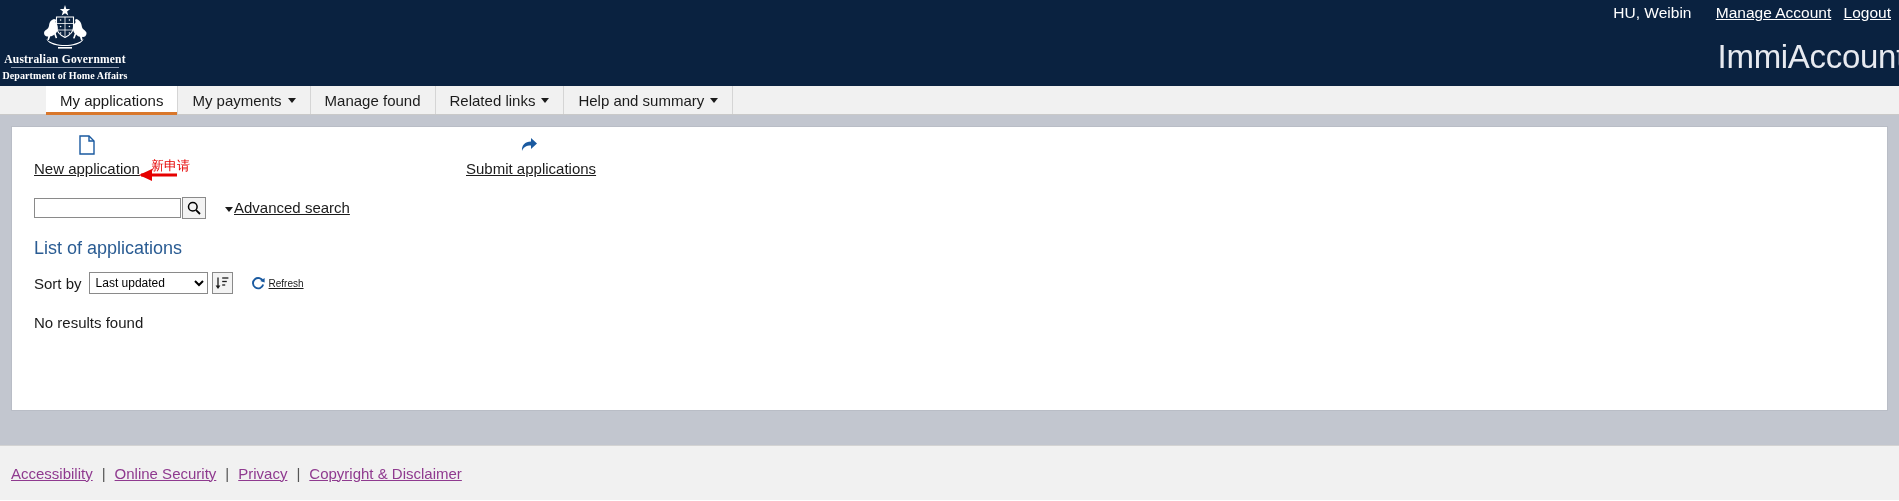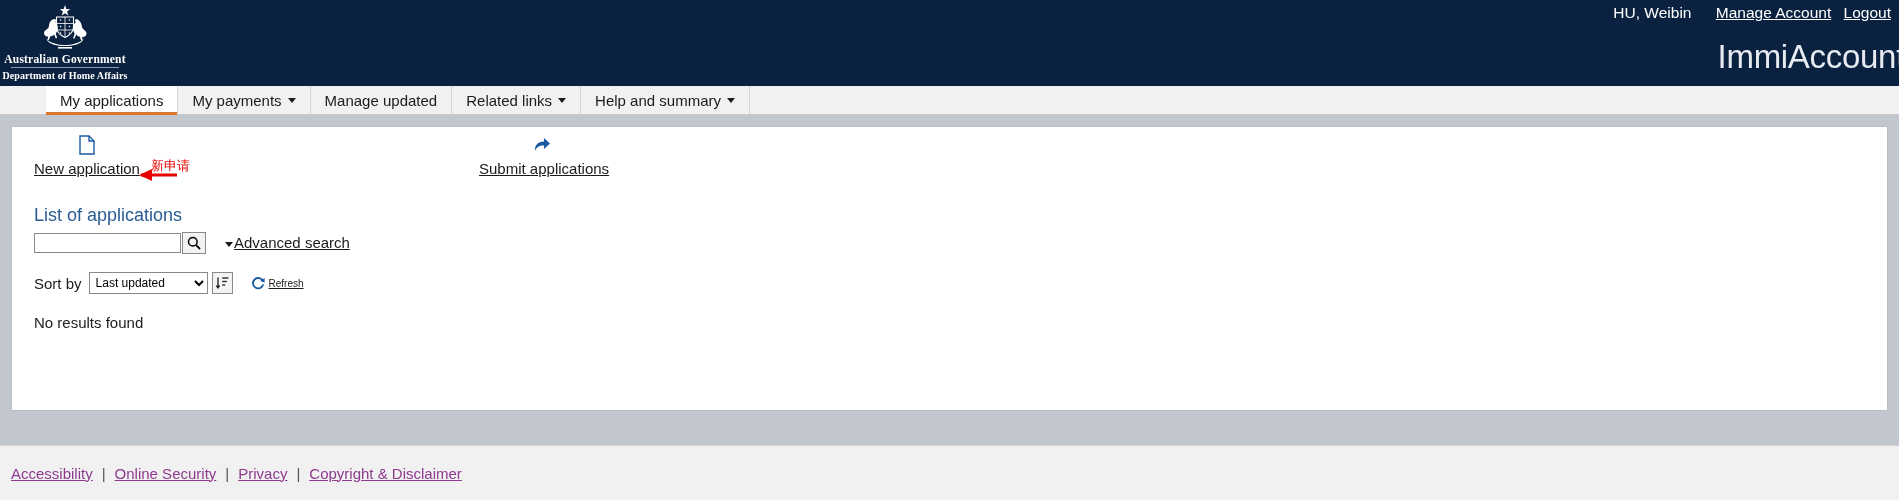--- a/index.html
+++ b/index.html
@@ -179,21 +179,21 @@
   }
   .action-label {
     display: inline-block;
     font-size: 15px;
     color: #1b1b1b;
     text-decoration: underline;
     white-space: nowrap;
   }
   #act-new   { left: 22px;  width: 105px; }
   #act-import{ left: 236px; width: 118px; }
-  #act-submit{ left: 467px; width: 126px; }
+  #act-submit{ left: 454px; width: 126px; }
 
   
   #annot-arrow {
     position: absolute;
     left: 127px; top: 31px;
     width: 40px; height: 18px;
     pointer-events: none;
   }
   #annot-text {
     position: absolute;
@@ -381,21 +381,21 @@
 
 <div id="main-nav">
   <div class="nav-tab active">
     <span>My applications</span>
   </div>
   <div class="nav-tab">
     <span>My payments</span>
     <span class="caret"></span>
   </div>
   <div class="nav-tab">
-    <span>Manage updated</span>
+    <span>Manage found</span>
   </div>
   <div class="nav-tab">
     <span>Related links</span>
     <span class="caret"></span>
   </div>
   <div class="nav-tab">
     <span>Help and summary</span>
     <span class="caret"></span>
   </div>
 </div>
@@ -427,36 +427,36 @@
           </span>
           <span class="action-label">Submit applications</span>
         </div>
 
         <svg id="annot-arrow" viewBox="0 0 40 18">
           <path d="M38 9 L20 9 M20 9 L2 9" stroke="#e60000" stroke-width="3" fill="none"></path>
           <polygon points="0,9 13,3 13,15" fill="#e60000"></polygon>
         </svg>
         <div id="annot-text">新申请</div>
       </div>
-
-      <div id="list-heading">List of applications</div>
 
       <div id="search-row">
         <input id="search-input" type="text" placeholder="" style="">
         <button id="search-btn">
           <svg width="14" height="14" viewBox="0 0 14 14">
             <circle cx="5.8" cy="5.8" r="4.3" fill="none" stroke="#000000" stroke-width="1.5"></circle>
             <line x1="9.1" y1="9.1" x2="13" y2="13" stroke="#000000" stroke-width="1.8"></line>
           </svg>
         </button>
         <span id="adv-search-wrap">
           <span class="mini-caret"></span>
           <span id="adv-search-link">Advanced search</span>
         </span>
       </div>
+
+      <div id="list-heading">List of applications</div>
 
       <div id="sort-row">
         <span id="sort-label">Sort by</span>
         <select id="sort-select">
           <option>Last updated</option>
         </select>
         <button id="sort-dir-btn">
           <svg width="14" height="14" viewBox="0 0 14 14">
             <line x1="3" y1="1.5" x2="3" y2="11.5" stroke="#1b1b1b" stroke-width="1.3"></line>
             <polygon points="3,13 0.6,9.6 5.4,9.6" fill="#1b1b1b"></polygon>

